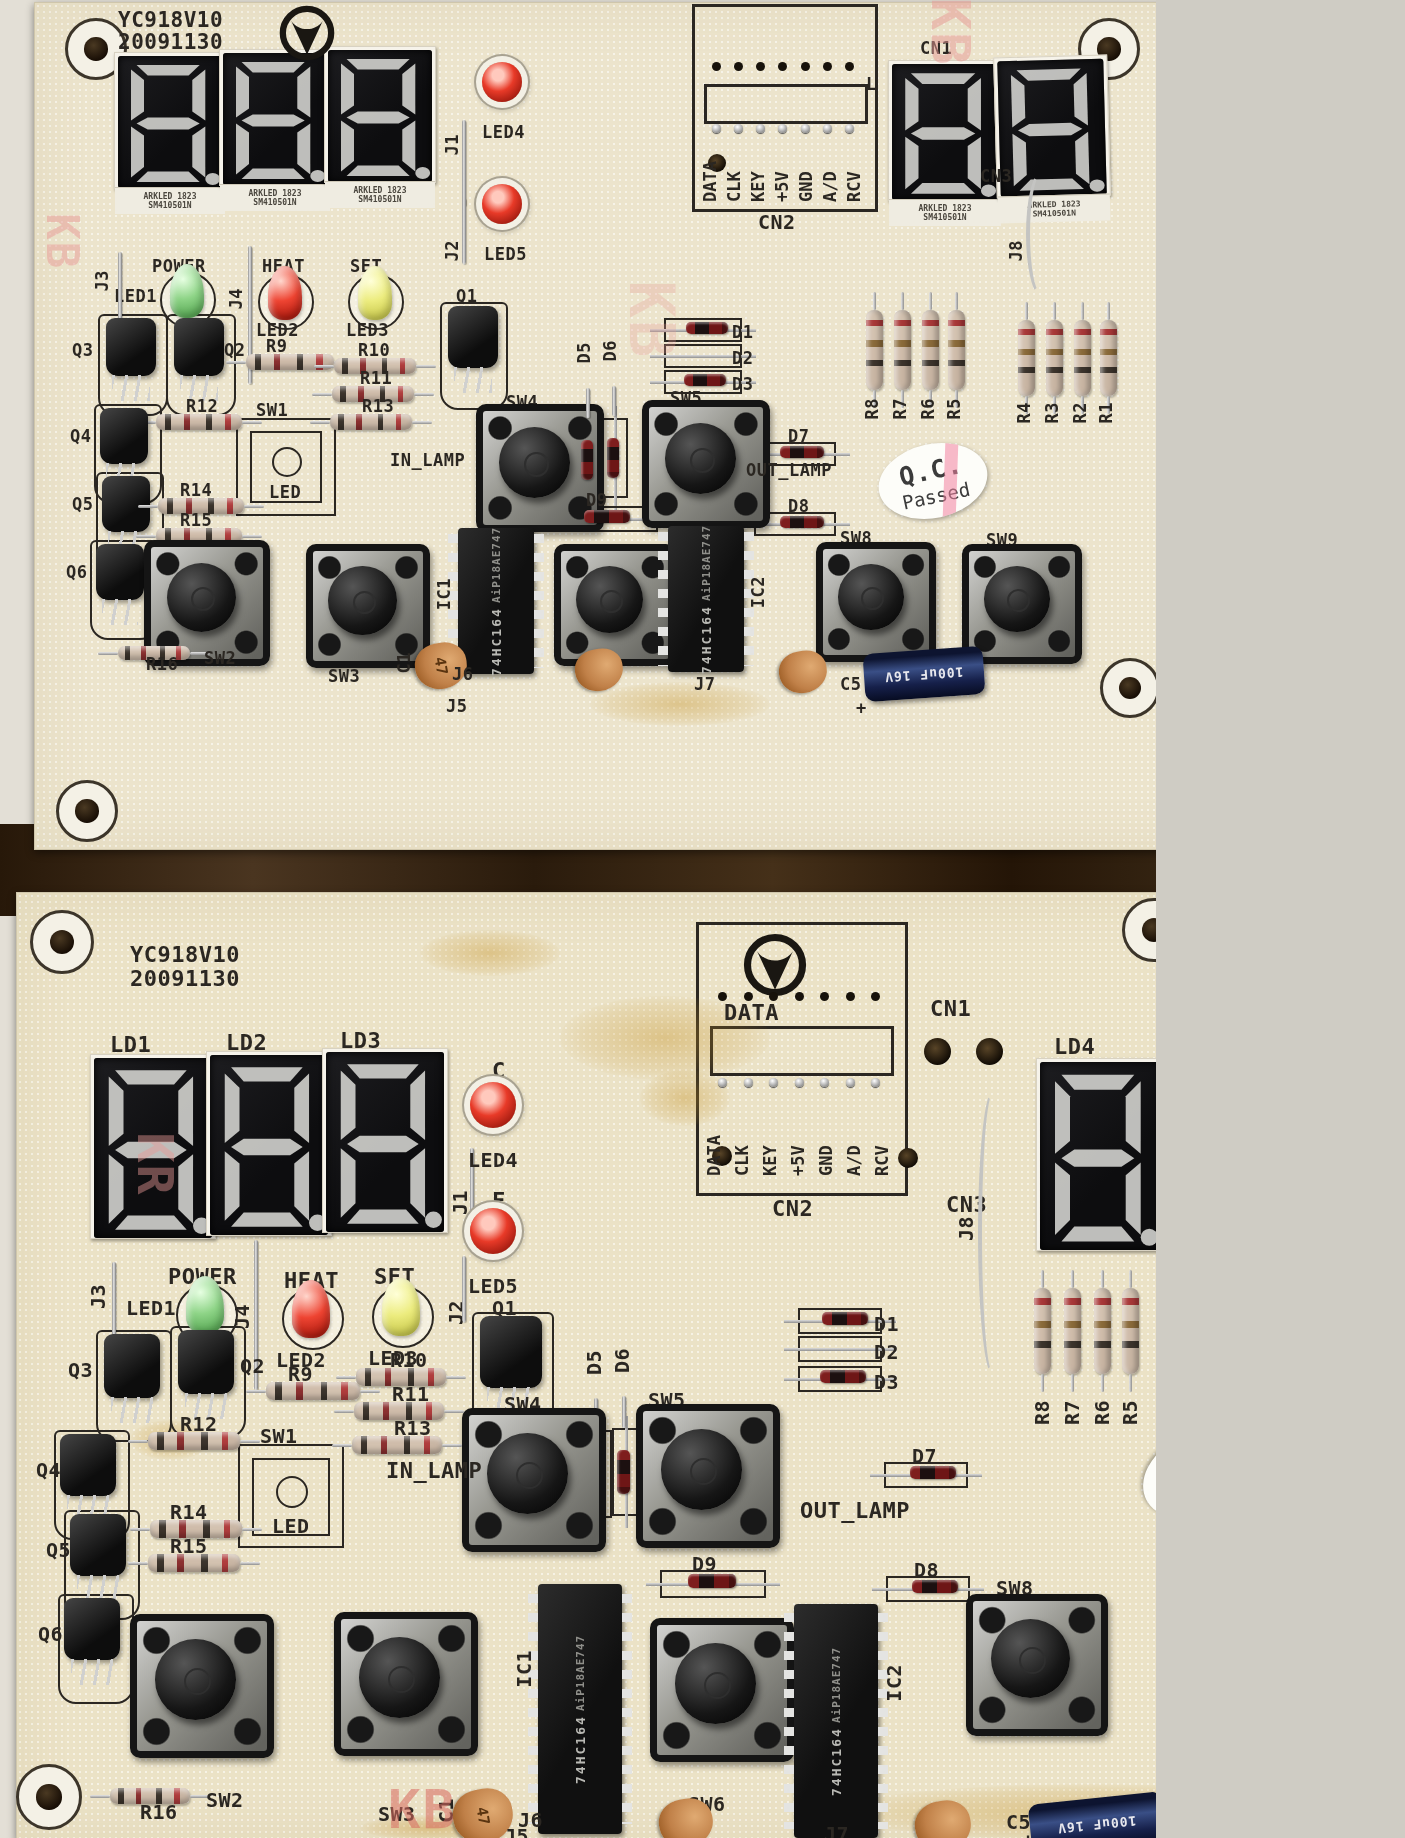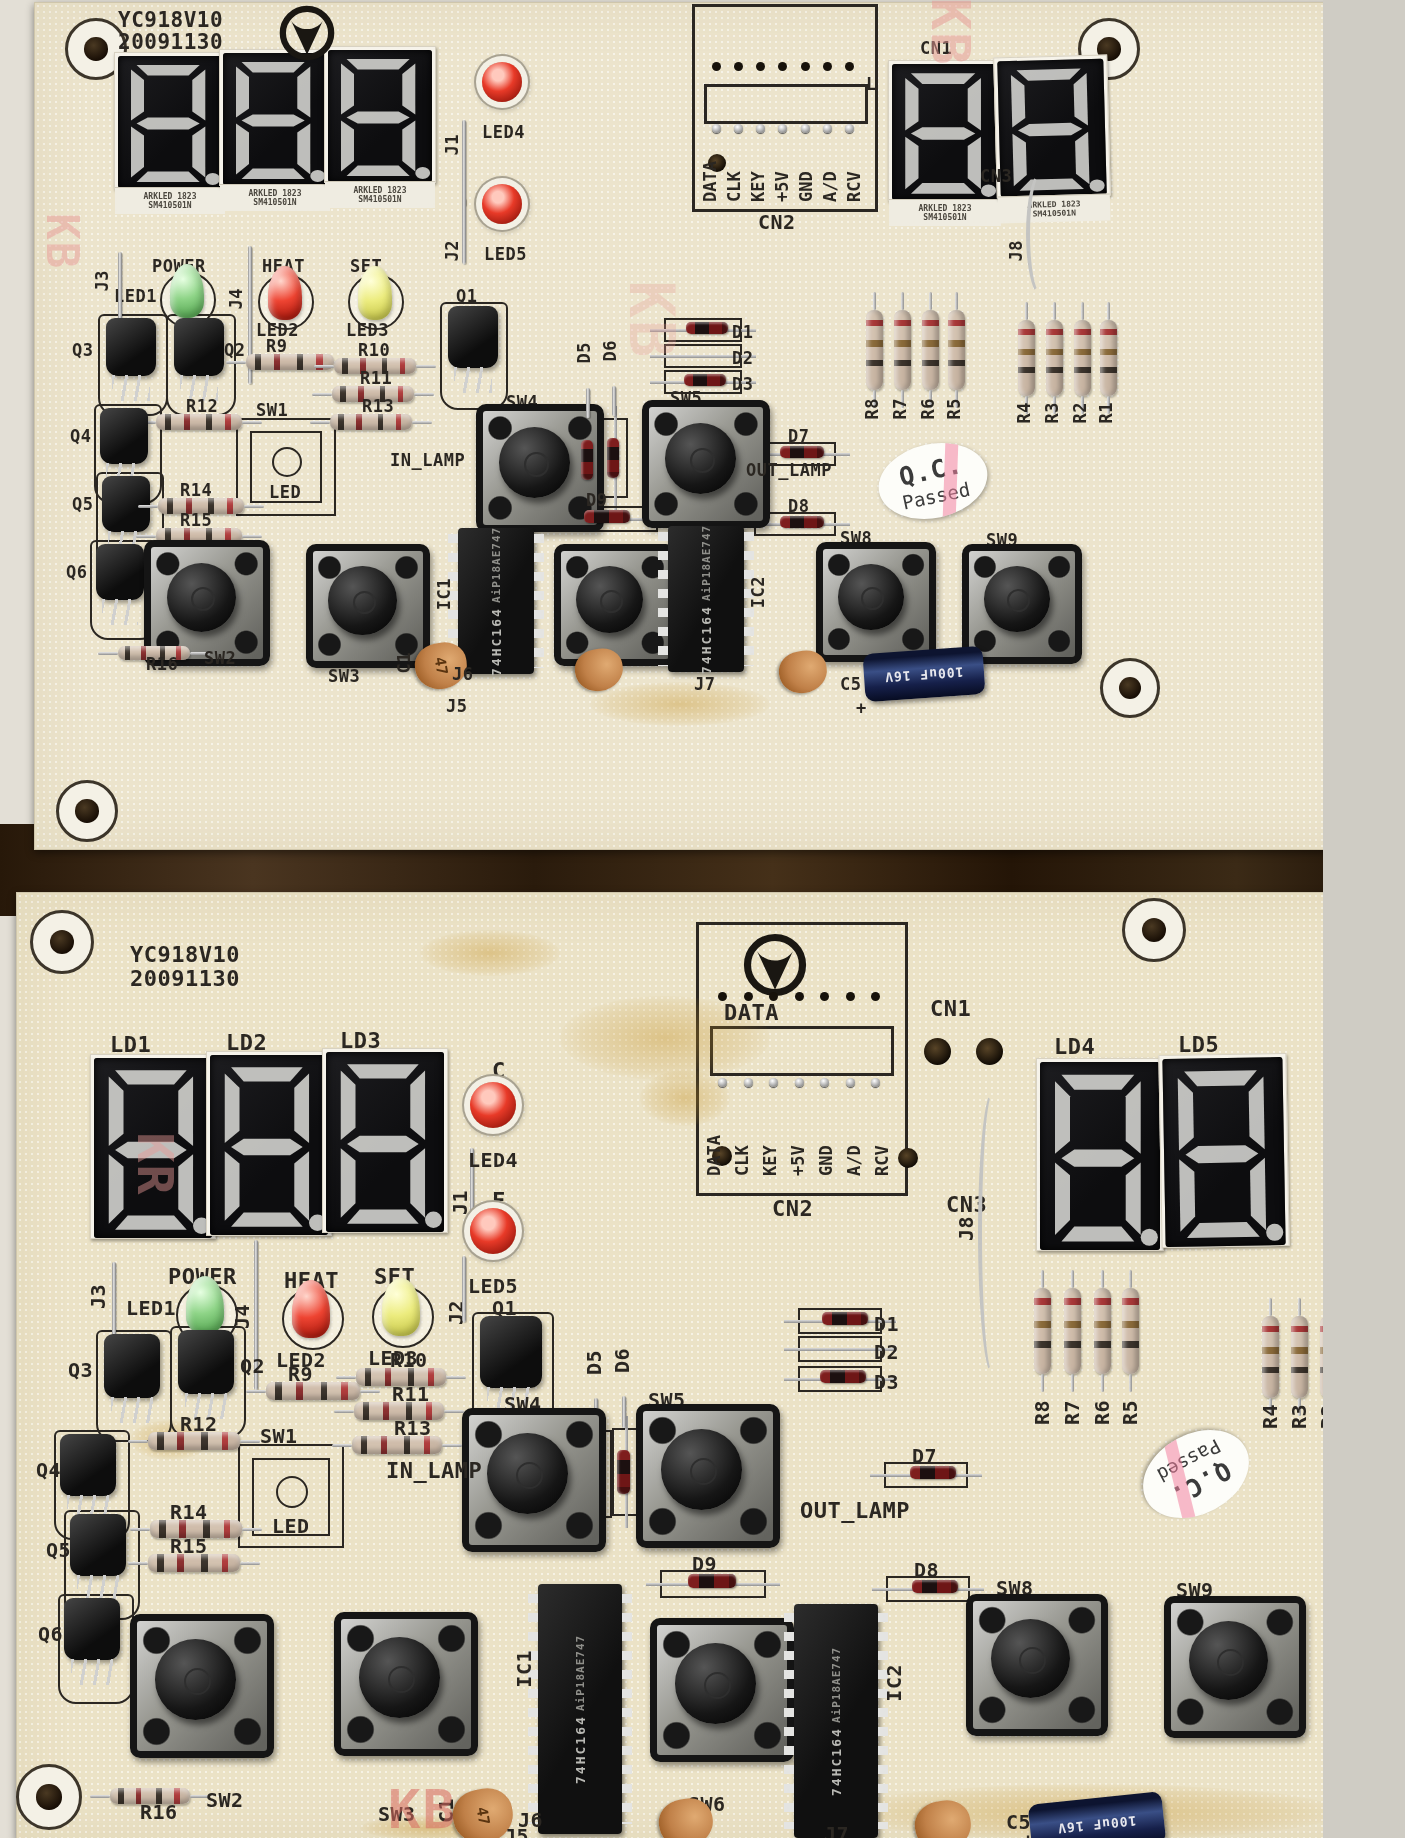--- a/index.html
+++ b/index.html
@@ -1,16 +1,16 @@
 <!DOCTYPE html>
 <html style="--board: #ece4cc; --silk: #2b2722; --wood: #2a1b0c; --led-green: #8ed487; --led-red: #ee4432; --led-yellow: #ecec7e; --qc-stripe: #f282a0; --watermark-pink: #e89a96;"><head>
 <meta charset="utf-8">
 <style>
   html,body{margin:0;padding:0;background:#cfccc4;}
-  .stage{position:relative;width:1323px;height:1838px;overflow:hidden;
+  .stage{position:relative;width:1156px;height:1838px;overflow:hidden;
     background:#e3dfd6;font-family:"DejaVu Sans Mono",monospace;}
   .wood{position:absolute;left:0;top:824px;width:1405px;height:92px;
     background:linear-gradient(90deg,#271809 0%,#4a3520 18%,#2a1b0c 38%,#453019 55%,#241507 72%,#3b2a16 88%,#1d1106 100%);}
   .board{position:absolute;z-index:0;background-color:#ece4cc;
     background-image:radial-gradient(rgba(255,255,255,.55) .8px,rgba(0,0,0,0) 1.1px);
     background-size:6px 6px;box-shadow:0 3px 8px rgba(0,0,0,.45), inset 0 0 60px rgba(120,90,30,.08);
     border:1px solid #cfc6ab;}
   #board-top{left:34px;top:2px;width:1342px;height:846px;}
   #board-bottom{left:16px;top:892px;width:1384px;height:946px;background-color:#ebe2c6;}
   

